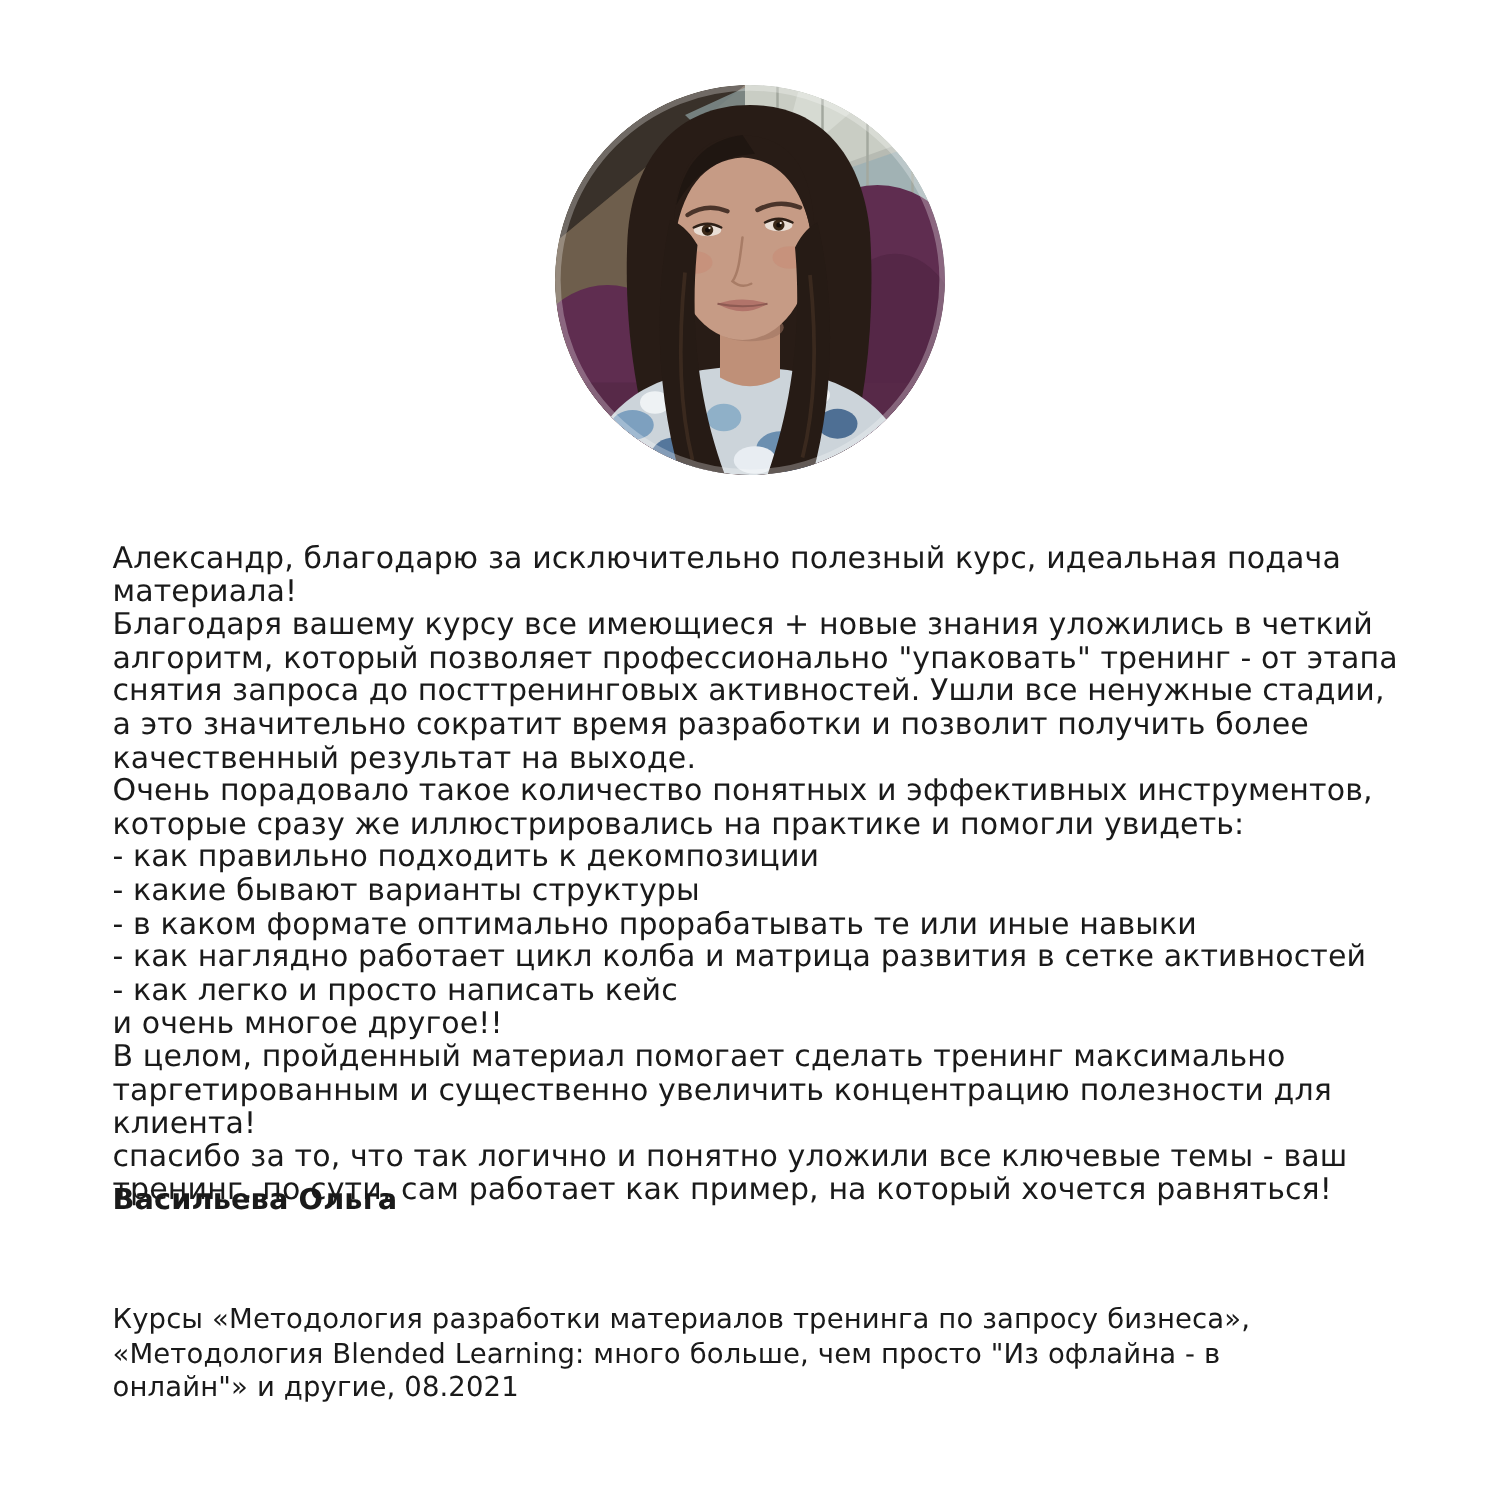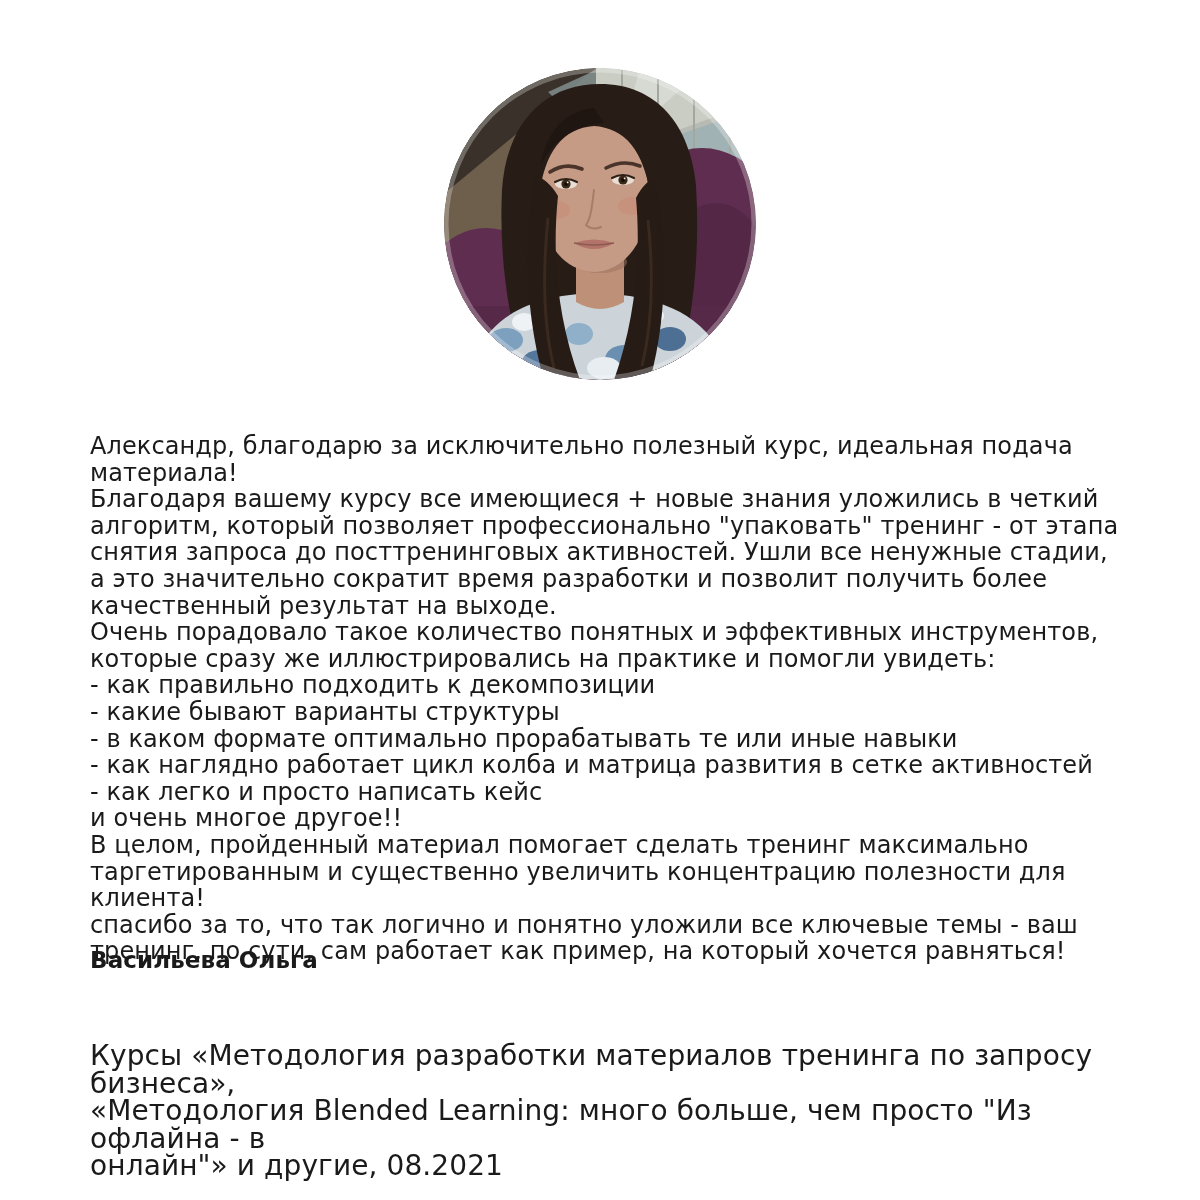--- a/index.html
+++ b/index.html
@@ -42,21 +42,21 @@
     top: 947px;
     font-size: 23px;
     font-weight: bold;
     letter-spacing: 0.1px;
   }
   .author-details {
     position: absolute;
     left: 90px;
     top: 1042px;
     width: 1062px;
-    font-size: 28px;
+    font-size: 22px;
     line-height: 27.6px;
     white-space: pre-line;
     letter-spacing: 0.1px;
   }
 </style>
 </head>
 <body>
 
 <div class="page">
 

